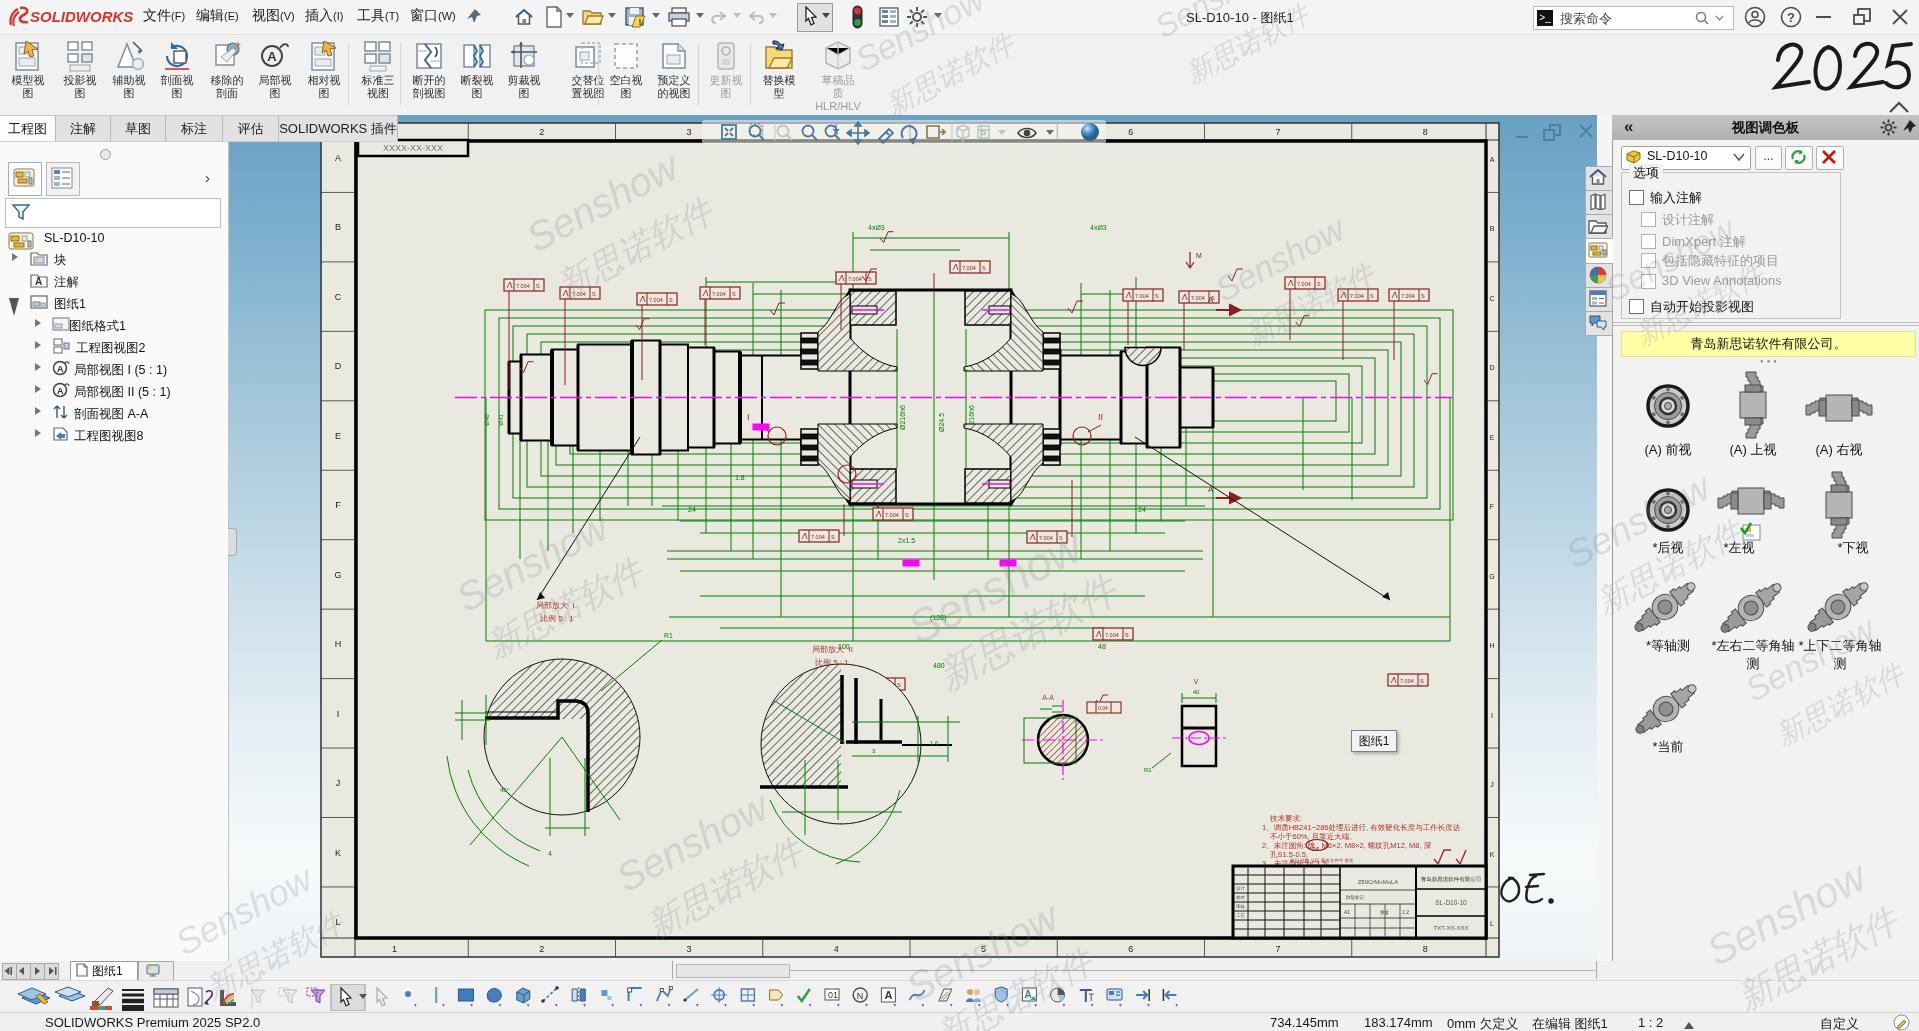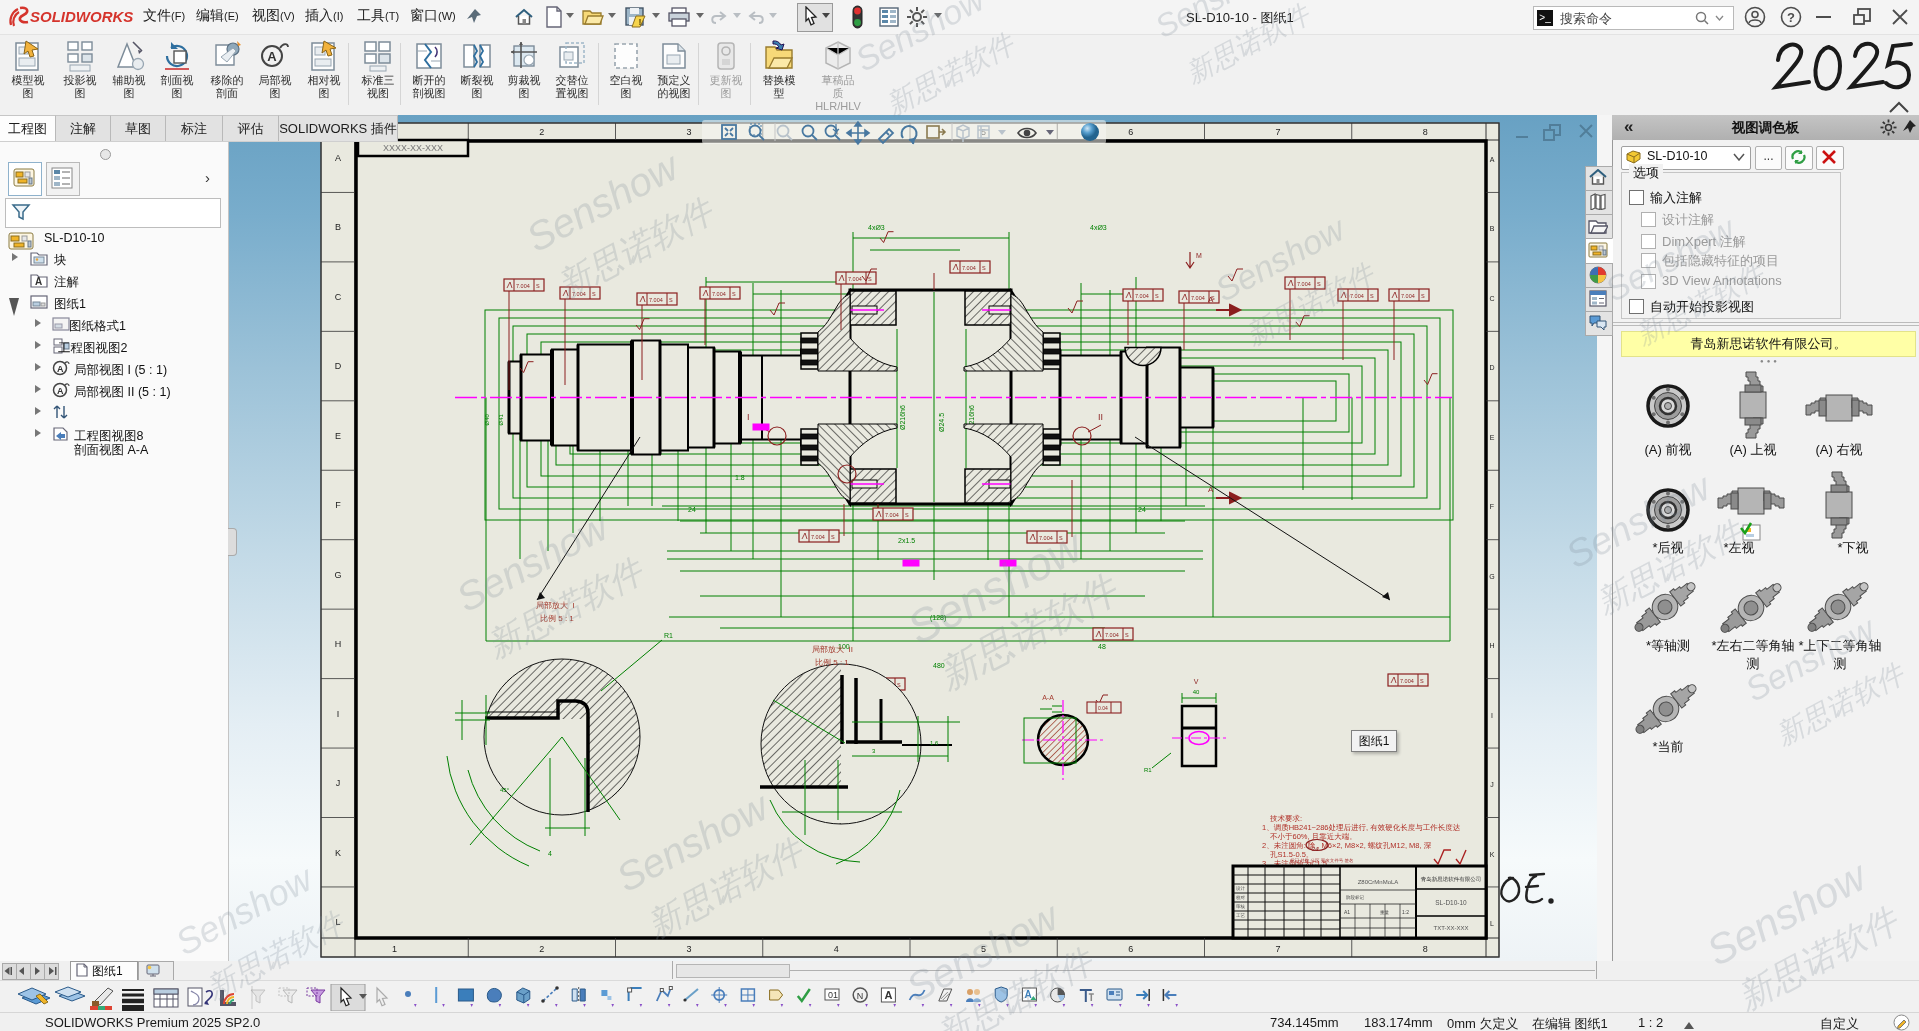--- a/index.html
+++ b/index.html
@@ -205,21 +205,21 @@
         <rect x="19" y="6" width="10" height="22" fill="#fff" stroke="#7d8c99" stroke-width="1.5"></rect>
         <path d="M13 6 l3 6 l-3 5 l3 6 l-3 5" fill="none" stroke="#2f6f9f" stroke-width="1.8"></path>
         <path d="M19 6 l3 6 l-3 5 l3 6 l-3 5" fill="none" stroke="#2f6f9f" stroke-width="1.8"></path>
       </svg>断裂视<br>图</div>
 <div class="abs tbi" style="left:498px"><svg width="32" height="34" viewBox="0 0 32 34">
         <rect x="6" y="7" width="20" height="20" fill="#dce8f0" stroke="#7d8c99" stroke-width="1.4"></rect>
         <path d="M3 13 H29 M13 3 V29" stroke="#555" stroke-width="1.6"></path>
         <path d="M3 13 l3 -2 v4 Z M13 3 l-2 3 h4 Z" fill="#555"></path>
         <circle cx="21" cy="21" r="5" fill="#fff" stroke="#98a6b2" stroke-width="1.2"></circle>
       </svg>剪裁视<br>图</div>
-<div class="abs tbi" style="left:546px"><svg width="32" height="34" viewBox="0 0 32 34">
+<div class="abs tbi" style="left:562px"><svg width="32" height="34" viewBox="0 0 32 34">
         <rect x="4" y="8" width="18" height="20" fill="#fff" stroke="#7d8c99" stroke-width="1.5"></rect>
         <rect x="10" y="4" width="18" height="20" fill="none" stroke="#9fb6c8" stroke-width="1.5" stroke-dasharray="3 2"></rect>
         <rect x="8" y="13" width="9" height="8" fill="#e9edf0" stroke="#98a6b2"></rect>
       </svg>交替位<br>置视图</div>
 <div class="abs tsep" style="left:598px"></div>
 <div class="abs tbi" style="left:600px"><svg width="32" height="34" viewBox="0 0 32 34">
         <rect x="5" y="5" width="22" height="24" fill="#fdfdfd" stroke="#99a5af" stroke-width="1.6" stroke-dasharray="4 3"></rect>
       </svg>空白视<br>图</div>
 <div class="abs tbi" style="left:648px"><svg width="32" height="34" viewBox="0 0 32 34">
         <path d="M5 29 V5 h15 l7 7 v17 Z" fill="#fdfdfd" stroke="#7d8c99" stroke-width="1.5"></path>
@@ -904,41 +904,41 @@
       <rect x="1" y="2" width="16" height="12" fill="#f4f4f4" stroke="#889" stroke-width="1.2"></rect>
       <rect x="3" y="8" width="7" height="4" fill="#d5dde4" stroke="#99a"></rect>
     </svg>
  <div class="trow" style="left:69px;top:174px;">图纸格式1</div>
  <div class="arr" style="left:35px;top:200px;"></div>
  <svg class="abs" style="left:52px;top:197px" width="18" height="16" viewBox="0 0 18 16">
       <rect x="2" y="1" width="8" height="6" fill="#fff" stroke="#667"></rect>
       <rect x="2" y="9" width="8" height="6" fill="#fff" stroke="#667"></rect>
       <rect x="12" y="5" width="5" height="6" fill="#b9cee0" stroke="#678"></rect>
     </svg>
- <div class="trow" style="left:58px;top:196px;text-align:right;">工程图视图2</div>
+ <div class="trow" style="left:76px;top:196px;text-align:right;">工程图视图2</div>
  <div class="arr" style="left:35px;top:222px;"></div>
  <svg class="abs" style="left:52px;top:219px" width="18" height="16" viewBox="0 0 18 16">
       <circle cx="8" cy="8" r="6.5" fill="none" stroke="#444" stroke-width="1.5"></circle>
       <text x="5" y="11.5" font-size="9" font-weight="bold" fill="#333">A</text>
       <path d="M13 3 C 15 1 17 2 17 4" fill="none" stroke="#444" stroke-width="1.2"></path>
     </svg>
  <div class="trow" style="left:74px;top:218px;">局部视图 I (5 : 1)</div>
  <div class="arr" style="left:35px;top:244px;"></div>
  <svg class="abs" style="left:52px;top:241px" width="18" height="16" viewBox="0 0 18 16">
       <circle cx="8" cy="8" r="6.5" fill="none" stroke="#444" stroke-width="1.5"></circle>
       <text x="5" y="11.5" font-size="9" font-weight="bold" fill="#333">A</text>
       <path d="M13 3 C 15 1 17 2 17 4" fill="none" stroke="#444" stroke-width="1.2"></path>
     </svg>
  <div class="trow" style="left:74px;top:240px;">局部视图 II (5 : 1)</div>
  <div class="arr" style="left:35px;top:266px;"></div>
  <svg class="abs" style="left:52px;top:263px" width="18" height="16" viewBox="0 0 18 16">
       <path d="M5 2 v12 M5 2 l-3 3 M5 2 l3 3" stroke="#357" fill="none" stroke-width="1.4"></path>
       <path d="M12 14 v-12 M12 14 l-3 -3 M12 14 l3 -3" stroke="#357" fill="none" stroke-width="1.4"></path>
     </svg>
- <div class="trow" style="left:74px;top:262px;margin-top:36px;">剖面视图 A-A</div>
+ <div class="trow" style="left:74px;top:262px;">剖面视图 A-A</div>
  <div class="arr" style="left:35px;top:288px;"></div>
  <svg class="abs" style="left:52px;top:285px" width="18" height="16" viewBox="0 0 18 16">
       <path d="M2 2 h9 l4 4 v8 H2 Z" fill="#fff" stroke="#667" stroke-width="1.2"></path>
       <path d="M4 10 l5 -4 v2 h4 v4 h-4 v2 Z" fill="#4a7ebb"></path>
     </svg>
  <div class="trow" style="left:74px;top:284px;">工程图视图8</div>
 </div>
 <div class="abs" style="left:228px;top:528px;width:8px;height:26px;background:#dcdcdc;border:1px solid #aaa;border-left:none;border-radius:0 4px 4px 0;z-index:27"></div>
 <div class="abs" id="taskhdr">
  <div class="abs" style="left:12px;top:2px;font-size:17px;font-weight:bold;color:#222;">«</div>

